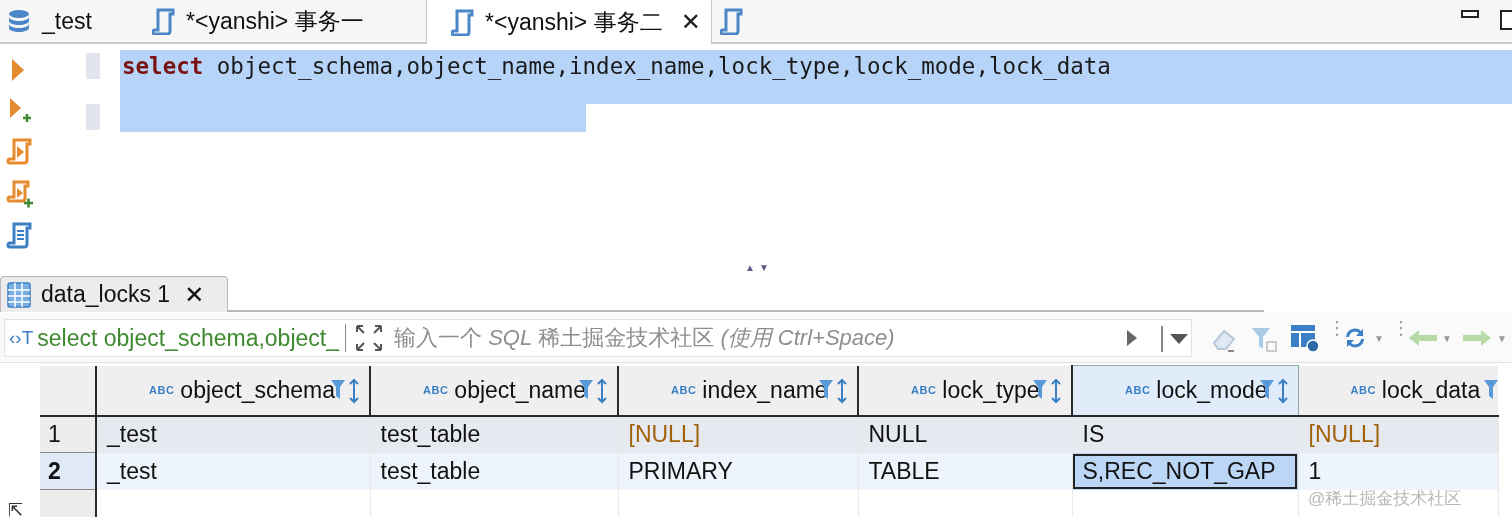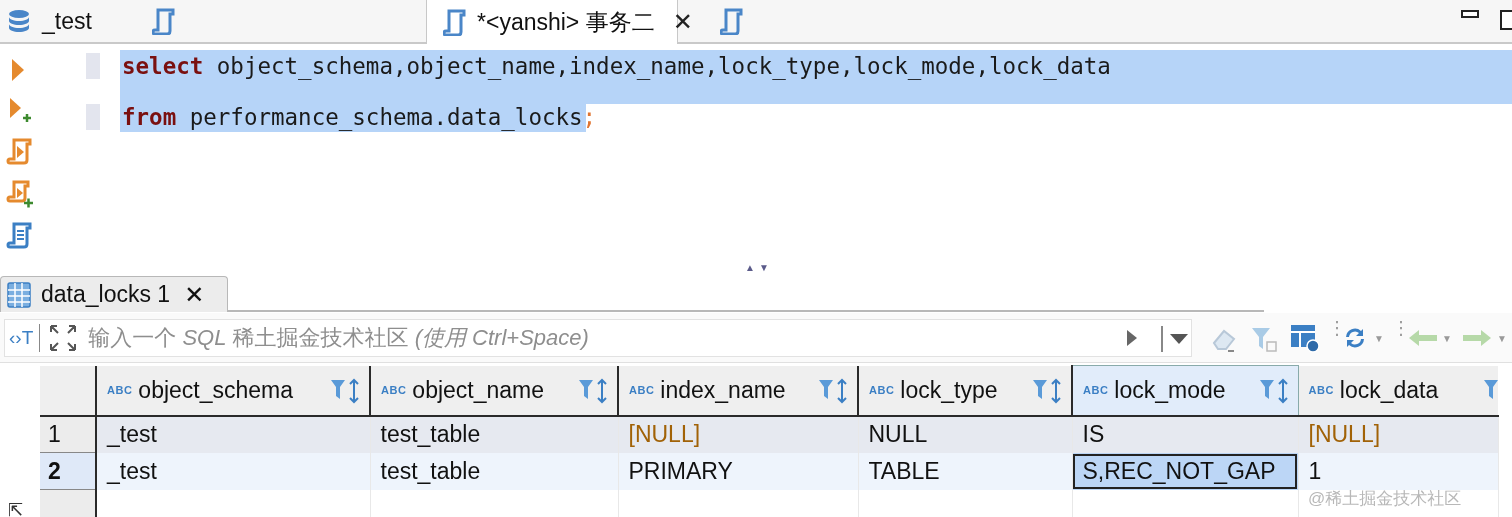--- a/index.html
+++ b/index.html
@@ -37,21 +37,21 @@
   .filter-ph i { font-style: italic; }
 
   
   .grid-area { position: absolute; left: 0; top: 363px; width: 1512px; height: 154px; background: #fff; }
   .side-tab { position: absolute; left: 0; top: 4px; width: 36px; height: 118px; background: #ececec; border: 1px solid #b5b5b5; }
   .side-tab .vlabel { position: absolute; left: 7px; top: 10px; font-size: 21px; line-height: 24px; width: 22px; color: #222; }
   table.grid { position: absolute; left: 40px; top: 2px; border-collapse: collapse; table-layout: fixed; }
   table.grid th { height: 50px; background: #efefef; border-right: 2px solid #2a2a2a; border-bottom: 2px solid #2a2a2a; text-align: left; font-weight: normal; font-size: 23px; color: #111; padding-left: 10px; position: relative; white-space: nowrap; overflow: hidden; }
   table.grid th.rownum-h { background: #efefef; border-right: 2px solid #2a2a2a; }
   table.grid th.selcol { background: #e1ecfa; border: 1px solid #8aa; border-bottom: 2px solid #2a2a2a; }
-  .abc { font-size: 11px; font-weight: bold; color: #3b7fc4; margin-right: 6px; vertical-align: 4px; letter-spacing: 0.5px; }
+  .abc { font-size: 11px; font-weight: bold; color: #3b7fc4; margin-right: 6px; vertical-align: 4px; letter-spacing: 0.5px; margin-left: 42px; }
   .hdr-icons { position: absolute; right: 6px; top: 12px; display: flex; align-items: center; }
   table.grid td { height: 37px; font-size: 23px; color: #111; padding-left: 10px; border-right: 1px solid #e8e8e8; white-space: nowrap; overflow: hidden; }
   table.grid tr.r1 td { background: #e6e9f0; }
   table.grid tr.r2 td { background: #eef4fc; }
   table.grid tr.r3 td { background: #fff; height: 30px; }
   table.grid td.rn { background: #ececec !important; border-right: 2px solid #2a2a2a; border-bottom: 1px solid #888; padding-left: 8px; }
   table.grid tr.r2 td.rn { background: #dfe9f8 !important; font-weight: bold; }
   table.grid td.null { color: #a16207; }
   table.grid td.selcell { background: #bcd6f6 !important; outline: 2px solid #222; outline-offset: -3px; }
   .watermark { position: absolute; left: 1308px; top: 487px; font-size: 17px; color: #b8b8b8; white-space: nowrap; }
@@ -70,23 +70,24 @@
     </span>
     <span>_test</span>
   </div>
 
   <div class="tab" style="left:152px;">
     <span class="tab-icon">
       <svg width="24" height="28" viewBox="0 0 24 28">
           <path d="M6 3h15v4h-3v17c0 2-1.5 3-3 3H3c-1.5 0-2-1-2-2s.5-2 2-2h3z" fill="none" stroke="#4a86c8" stroke-width="3"></path>
         </svg>
     </span>
-  </div>
-
-  <div class="tab active" style="left:426px; width:252px; padding-left:16px;">
+    <span>*&lt;yanshi&gt; 事务一</span>
+  </div>
+
+  <div class="tab active" style="left:426px; width:286px; padding-left:24px;">
     <span class="tab-icon">
       <svg width="24" height="28" viewBox="0 0 24 28">
           <path d="M6 3h15v4h-3v17c0 2-1.5 3-3 3H3c-1.5 0-2-1-2-2s.5-2 2-2h3z" fill="none" stroke="#4a86c8" stroke-width="3"></path>
         </svg>
     </span>
     <span>*&lt;yanshi&gt; 事务二</span>
     <span class="close">✕</span>
   </div>
 
   <div class="tab" style="left:720px;">
@@ -125,39 +126,39 @@
       </svg>
   </div>
 
   <div class="marker" style="top:9px;"></div>
   <div class="marker" style="top:60px;"></div>
 
   <div class="sel-line" style="left:120px; top:6px; width:1392px; height:54px;"></div>
   <div class="sel-line" style="left:120px; top:60px; width:466px; height:28px;"></div>
 
   <div class="code-line" style="top:7px;"><span class="kw">select</span><span> object_schema,object_name,index_name,lock_type,lock_mode,lock_data</span></div>
-  <div class="code-line" style="top:58px;"><span class="kw">from</span><span> performance_schema.data_locks</span><span class="semi">;</span></div>
 
   <div class="splitter" style="top:218px;">▲▼</div>
 </div>
 
 <div class="res-tabstrip">
   <div class="res-tab">
     <svg width="24" height="26" viewBox="0 0 24 26" style="margin-right:10px;">
         <rect x="1" y="1" width="22" height="24" rx="2" fill="#7aaee0" stroke="#3b7fc4" stroke-width="1.5"></rect>
         <path d="M1 8h22M1 14h22M1 20h22M8 1v24M15 1v24" stroke="#fff" stroke-width="1.5"></path>
       </svg>
     <span>data_locks 1</span>
     <span class="close">✕</span>
   </div>
 </div>
 
 <div class="filterbar">
   <div class="filter-input">
     <span style="font-size:19px; color:#3b7fc4; margin-left:4px;">‹›T</span>
+    <span class="sql-chip">select object_schema,object_</span>
     <span style="width:1px; height:28px; background:#888; margin-left:6px;"></span>
     <svg width="30" height="30" viewBox="0 0 30 30" style="margin-left:8px;">
         <path d="M3 3l7 7M3 3v6M3 3h6M27 3l-7 7M27 3v6M27 3h-6M3 27l7-7M3 27v-6M3 27h6M27 27l-7-7M27 27v-6M27 27h-6" stroke="#555" stroke-width="2"></path>
       </svg>
     <span class="filter-ph"><span>输入一个 </span><i>SQL</i><span> 稀土掘金技术社区 </span><i>(使用 Ctrl+Space)</i></span>
     <svg width="14" height="20" viewBox="0 0 14 20" style="position:absolute; left:1120px; top:8px;">
         <path d="M2 2l10 8-10 8z" fill="#666"></path>
       </svg>
     <span style="position:absolute; left:1156px; top:6px; width:2px; height:26px; background:#888;"></span>
     <svg width="20" height="12" viewBox="0 0 20 12" style="position:absolute; left:1164px; top:13px;">

